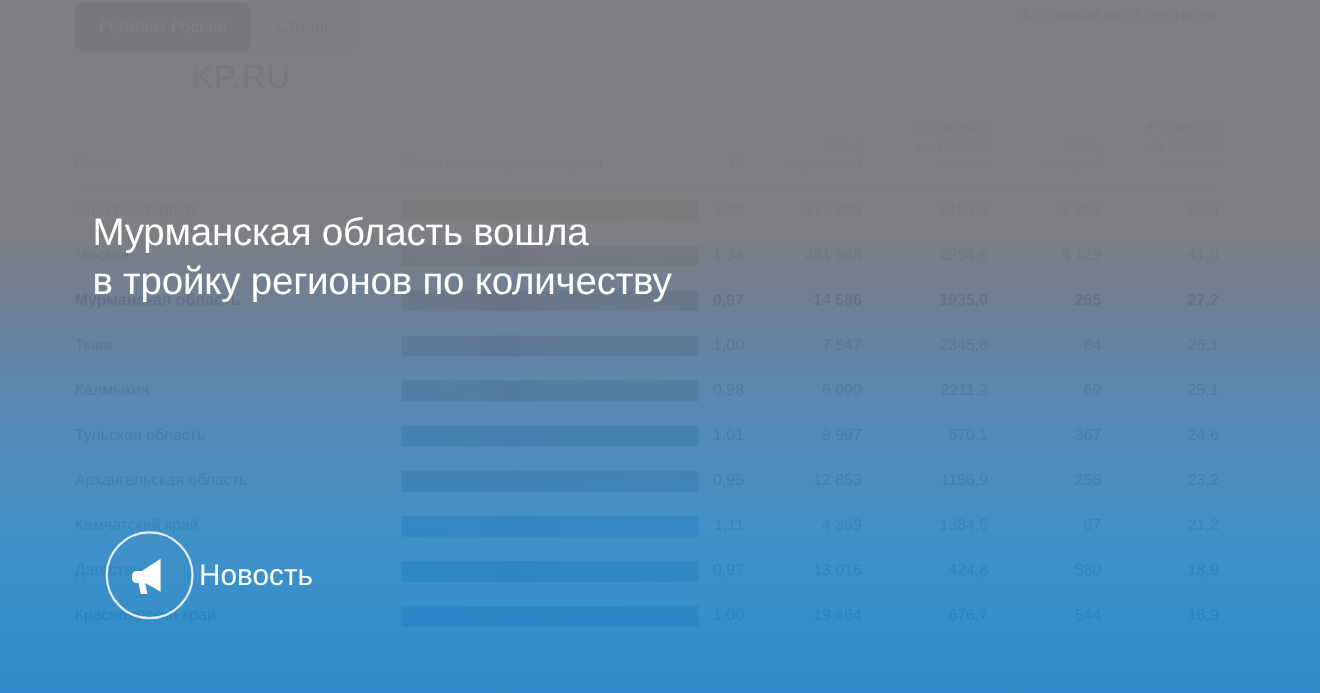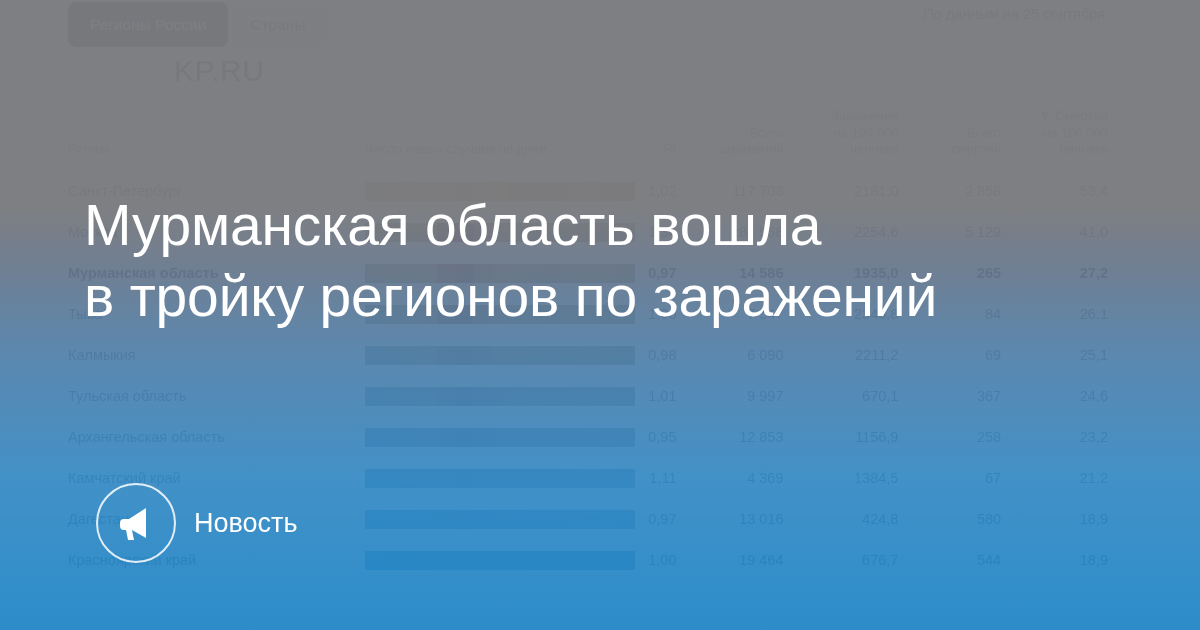--- a/index.html
+++ b/index.html
@@ -55,25 +55,25 @@
       rgba(104,119,139,.94) 42%,
       rgba(80,127,169,.93) 56%,
       rgba(52,137,196,.93) 76%,
       rgba(32,134,198,.94) 100%);
   }
 
   
   #promo{position:absolute;inset:0;}
   .headline{
     position:absolute;left:84px;top:190px;width:1000px;
-    font-size:57px;line-height:1.25;color:#fff;font-weight:400;
+    font-size:35px;line-height:1.25;color:#fff;font-weight:400;
     letter-spacing:-.2px;
   }
   .headline div{white-space:nowrap;}
-  .badge{position:absolute;left:96px;top:483px;display:flex;align-items:center;gap:18px;}
+  .badge{position:absolute;left:96px;top:483px;display:flex;align-items:center;gap:5px;}
   .badge .ring{width:76px;height:76px;border:2px solid rgba(255,255,255,.85);
                border-radius:50%;display:flex;align-items:center;justify-content:center;}
   .badge .ring svg{width:42px;height:42px;}
   .badge .btext{font-size:27px;color:#fff;font-weight:400;}
 </style>
 </head>
 <body>
 
 <div id="stage">
 
@@ -234,21 +234,21 @@
           </tr>
         </tbody>
     </table>
   </div>
 
   <div id="tint"></div>
 
   <div id="promo">
     <div class="headline">
       <div>Мурманская область вошла</div>
-      <div>в тройку регионов по заражений</div>
+      <div>в тройку регионов по количеству</div>
     </div>
 
     <div class="badge">
       <span class="ring">
         <svg viewBox="0 0 42 42">
           <path fill="#ffffff" d="M31 6 L14 17 L9 17 A4 4 0 0 0 5 21 L5 24 A4 4 0 0 0 9 28
                                    L11 28 L13 38 L19 38 L17 28 L31 36 Z"></path>
         </svg>
       </span>
       <span class="btext">Новость</span>

